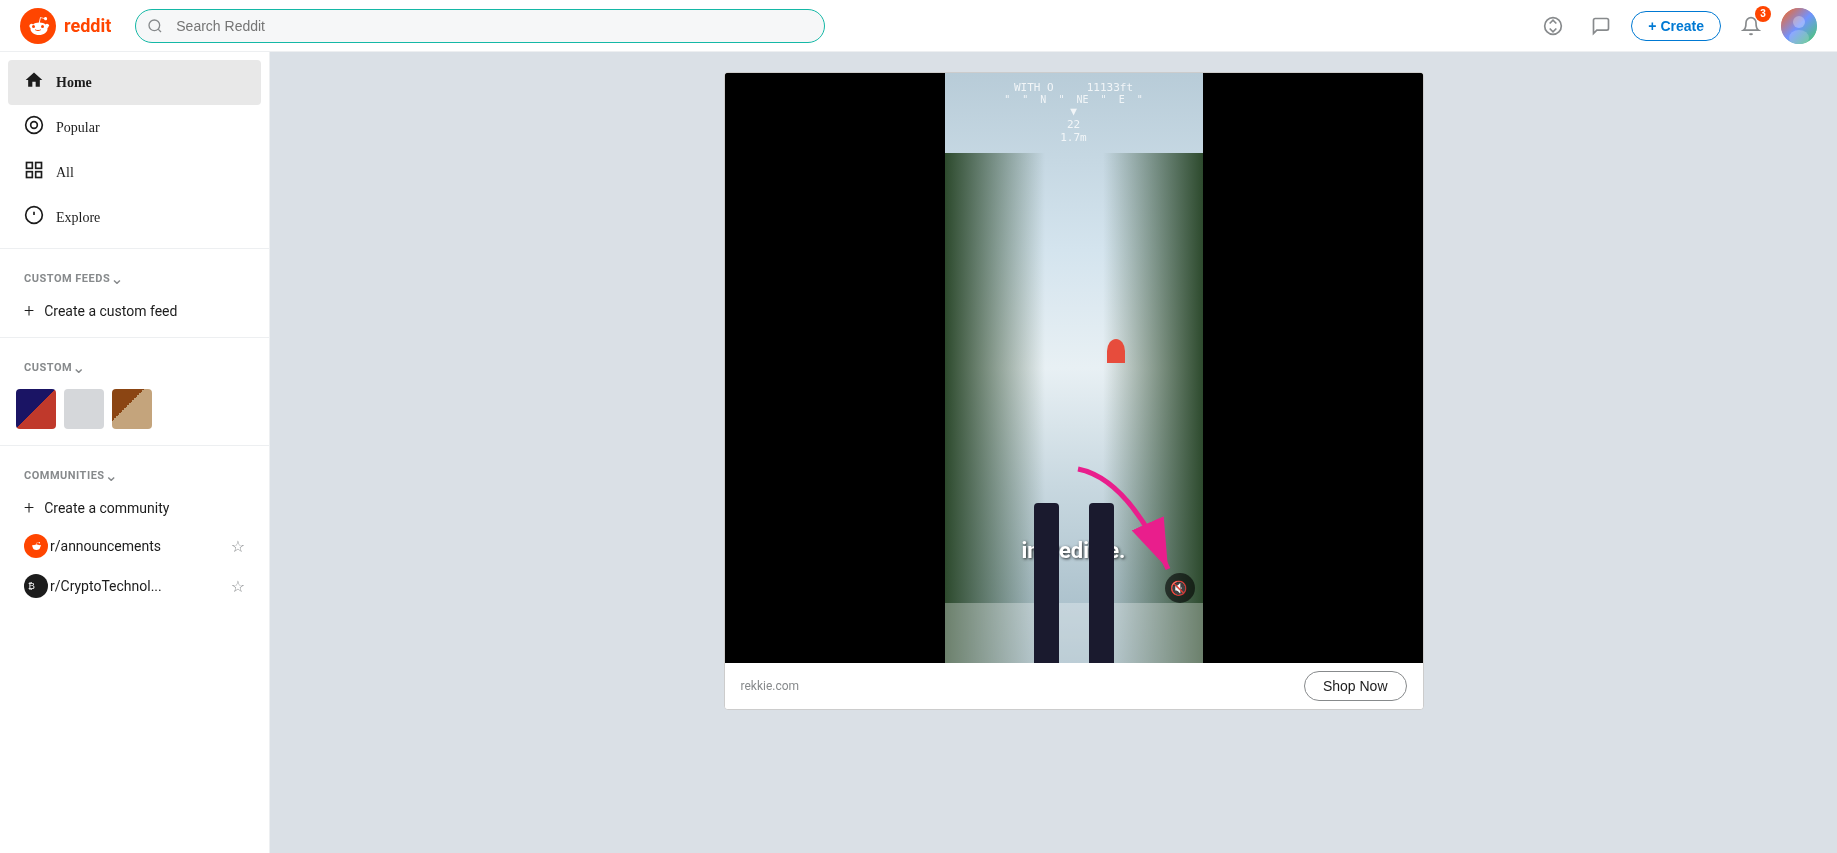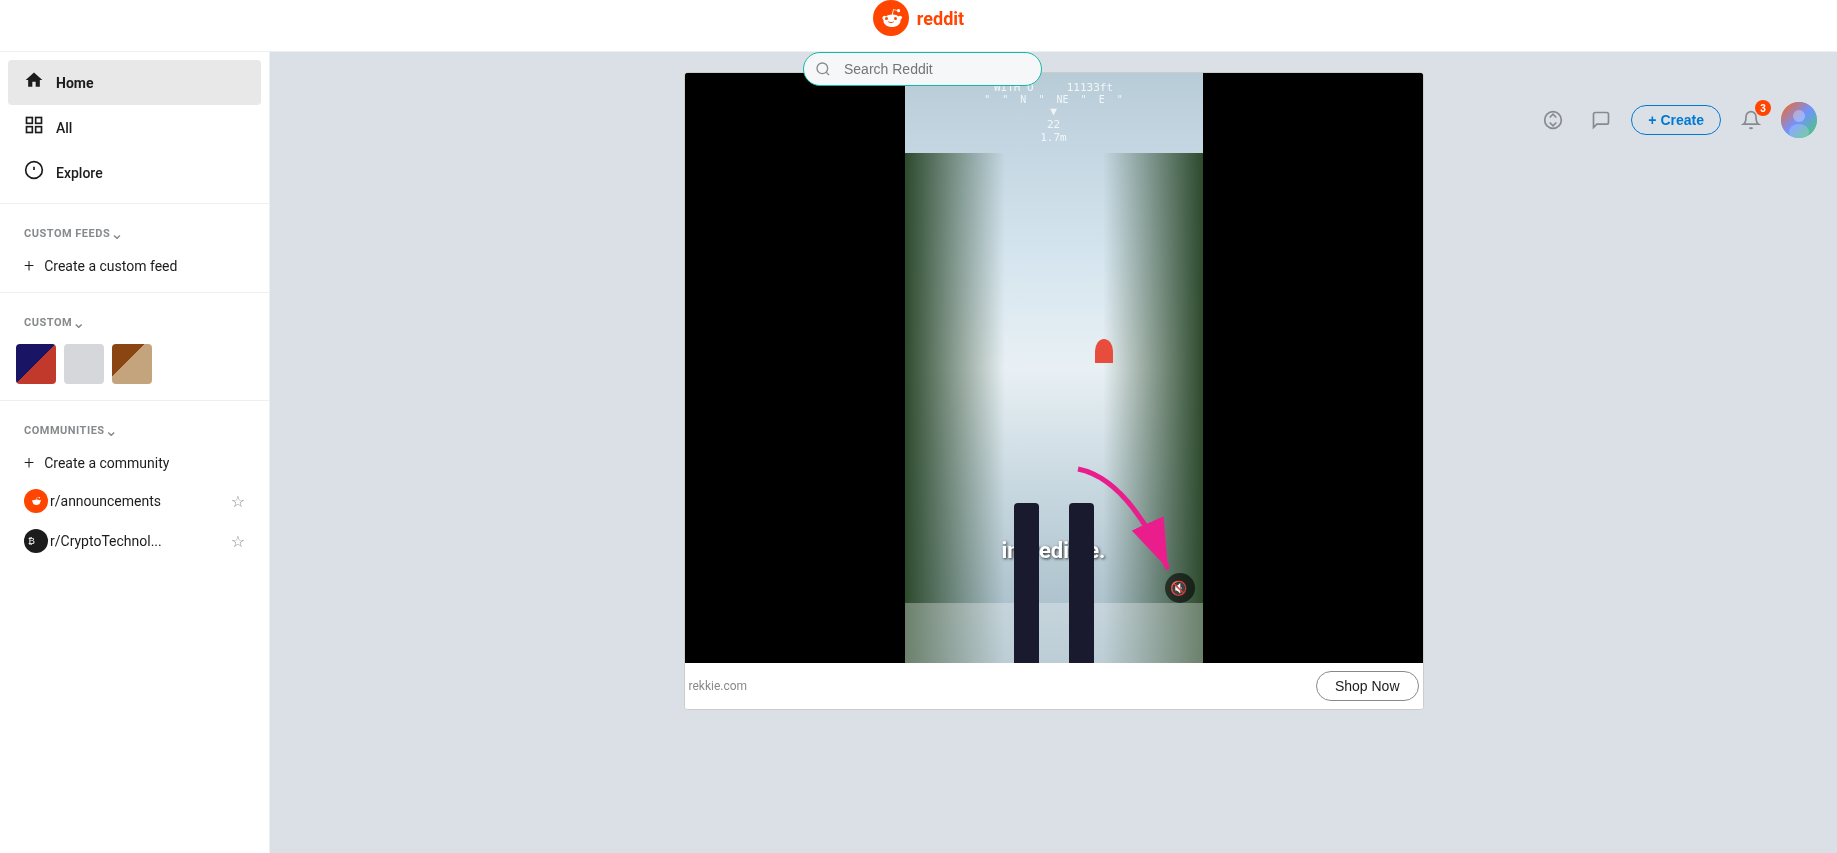--- a/index.html
+++ b/index.html
@@ -10,21 +10,20 @@
       background: #fff;
       height: 52px;
       display: flex;
       align-items: center;
       padding: 0 20px;
       border-bottom: 1px solid #edeff1;
       position: fixed;
       top: 0; left: 0; right: 0;
       z-index: 100;
       gap: 16px;
-      flex-direction: column;
     }
     .logo-area {
       display: flex;
       align-items: center;
       gap: 8px;
       text-decoration: none;
     }
     .logo-icon {
       width: 36px;
       height: 36px;
@@ -141,20 +140,21 @@
       display: flex;
       align-items: center;
       gap: 12px;
       padding: 10px 16px;
       cursor: pointer;
       border-radius: 4px;
       margin: 0 8px;
       font-size: 14px;
       font-weight: 500;
       color: #1c1c1c;
+      font-family: Liberation Serif, serif;
     }
     .sidebar-nav-item.active { background: #e8e8e8; font-weight: 700; }
     .sidebar-icon {
       font-size: 20px;
       color: #1c1c1c;
     }
     .sidebar-section-header {
       display: flex;
       align-items: center;
       justify-content: flex-start;
@@ -247,20 +247,21 @@
       width: 100%;
       max-width: 740px;
     }
 
     
     .post-card {
       background: #fff;
       border-radius: 4px;
       border: 1px solid #ccc;
       overflow: hidden;
+      margin-left: 40px;
     }
     .video-container {
       position: relative;
       background: #000;
       width: 100%;
       height: 590px;
       display: flex;
       justify-content: center;
       overflow: hidden;
     }
@@ -370,21 +371,21 @@
       cursor: pointer;
       display: flex;
       align-items: center;
       justify-content: center;
       font-size: 14px;
     }
 
     
     .post-footer {
       background: #fff;
-      padding: 8px 4px;
+      padding: 8px 16px;
       display: flex;
       align-items: center;
       justify-content: space-between;
     }
     .post-source {
       font-size: 12px;
       color: #878a8c;
     }
     .shop-now-btn {
       background: #fff;
@@ -481,20 +482,29 @@
       <span class="sidebar-icon">
         <svg width="20" height="20" viewBox="0 0 24 24" fill="currentColor">
             <path d="M10 20v-6h4v6h5v-8h3L12 3 2 12h3v8z"></path>
           </svg>
       </span>
       <span>Home</span>
     </div>
     <div class="sidebar-nav-item">
       <span class="sidebar-icon">
         <svg width="20" height="20" viewBox="0 0 24 24" fill="none" stroke="currentColor" stroke-width="2">
+            <circle cx="12" cy="12" r="10"></circle>
+            <circle cx="12" cy="12" r="4"></circle>
+          </svg>
+      </span>
+      <span>Popular</span>
+    </div>
+    <div class="sidebar-nav-item">
+      <span class="sidebar-icon">
+        <svg width="20" height="20" viewBox="0 0 24 24" fill="none" stroke="currentColor" stroke-width="2">
             <rect x="3" y="3" width="7" height="7"></rect>
             <rect x="14" y="3" width="7" height="7"></rect>
             <rect x="14" y="14" width="7" height="7"></rect>
             <rect x="3" y="14" width="7" height="7"></rect>
           </svg>
       </span>
       <span>All</span>
     </div>
     <div class="sidebar-nav-item">
       <span class="sidebar-icon">

